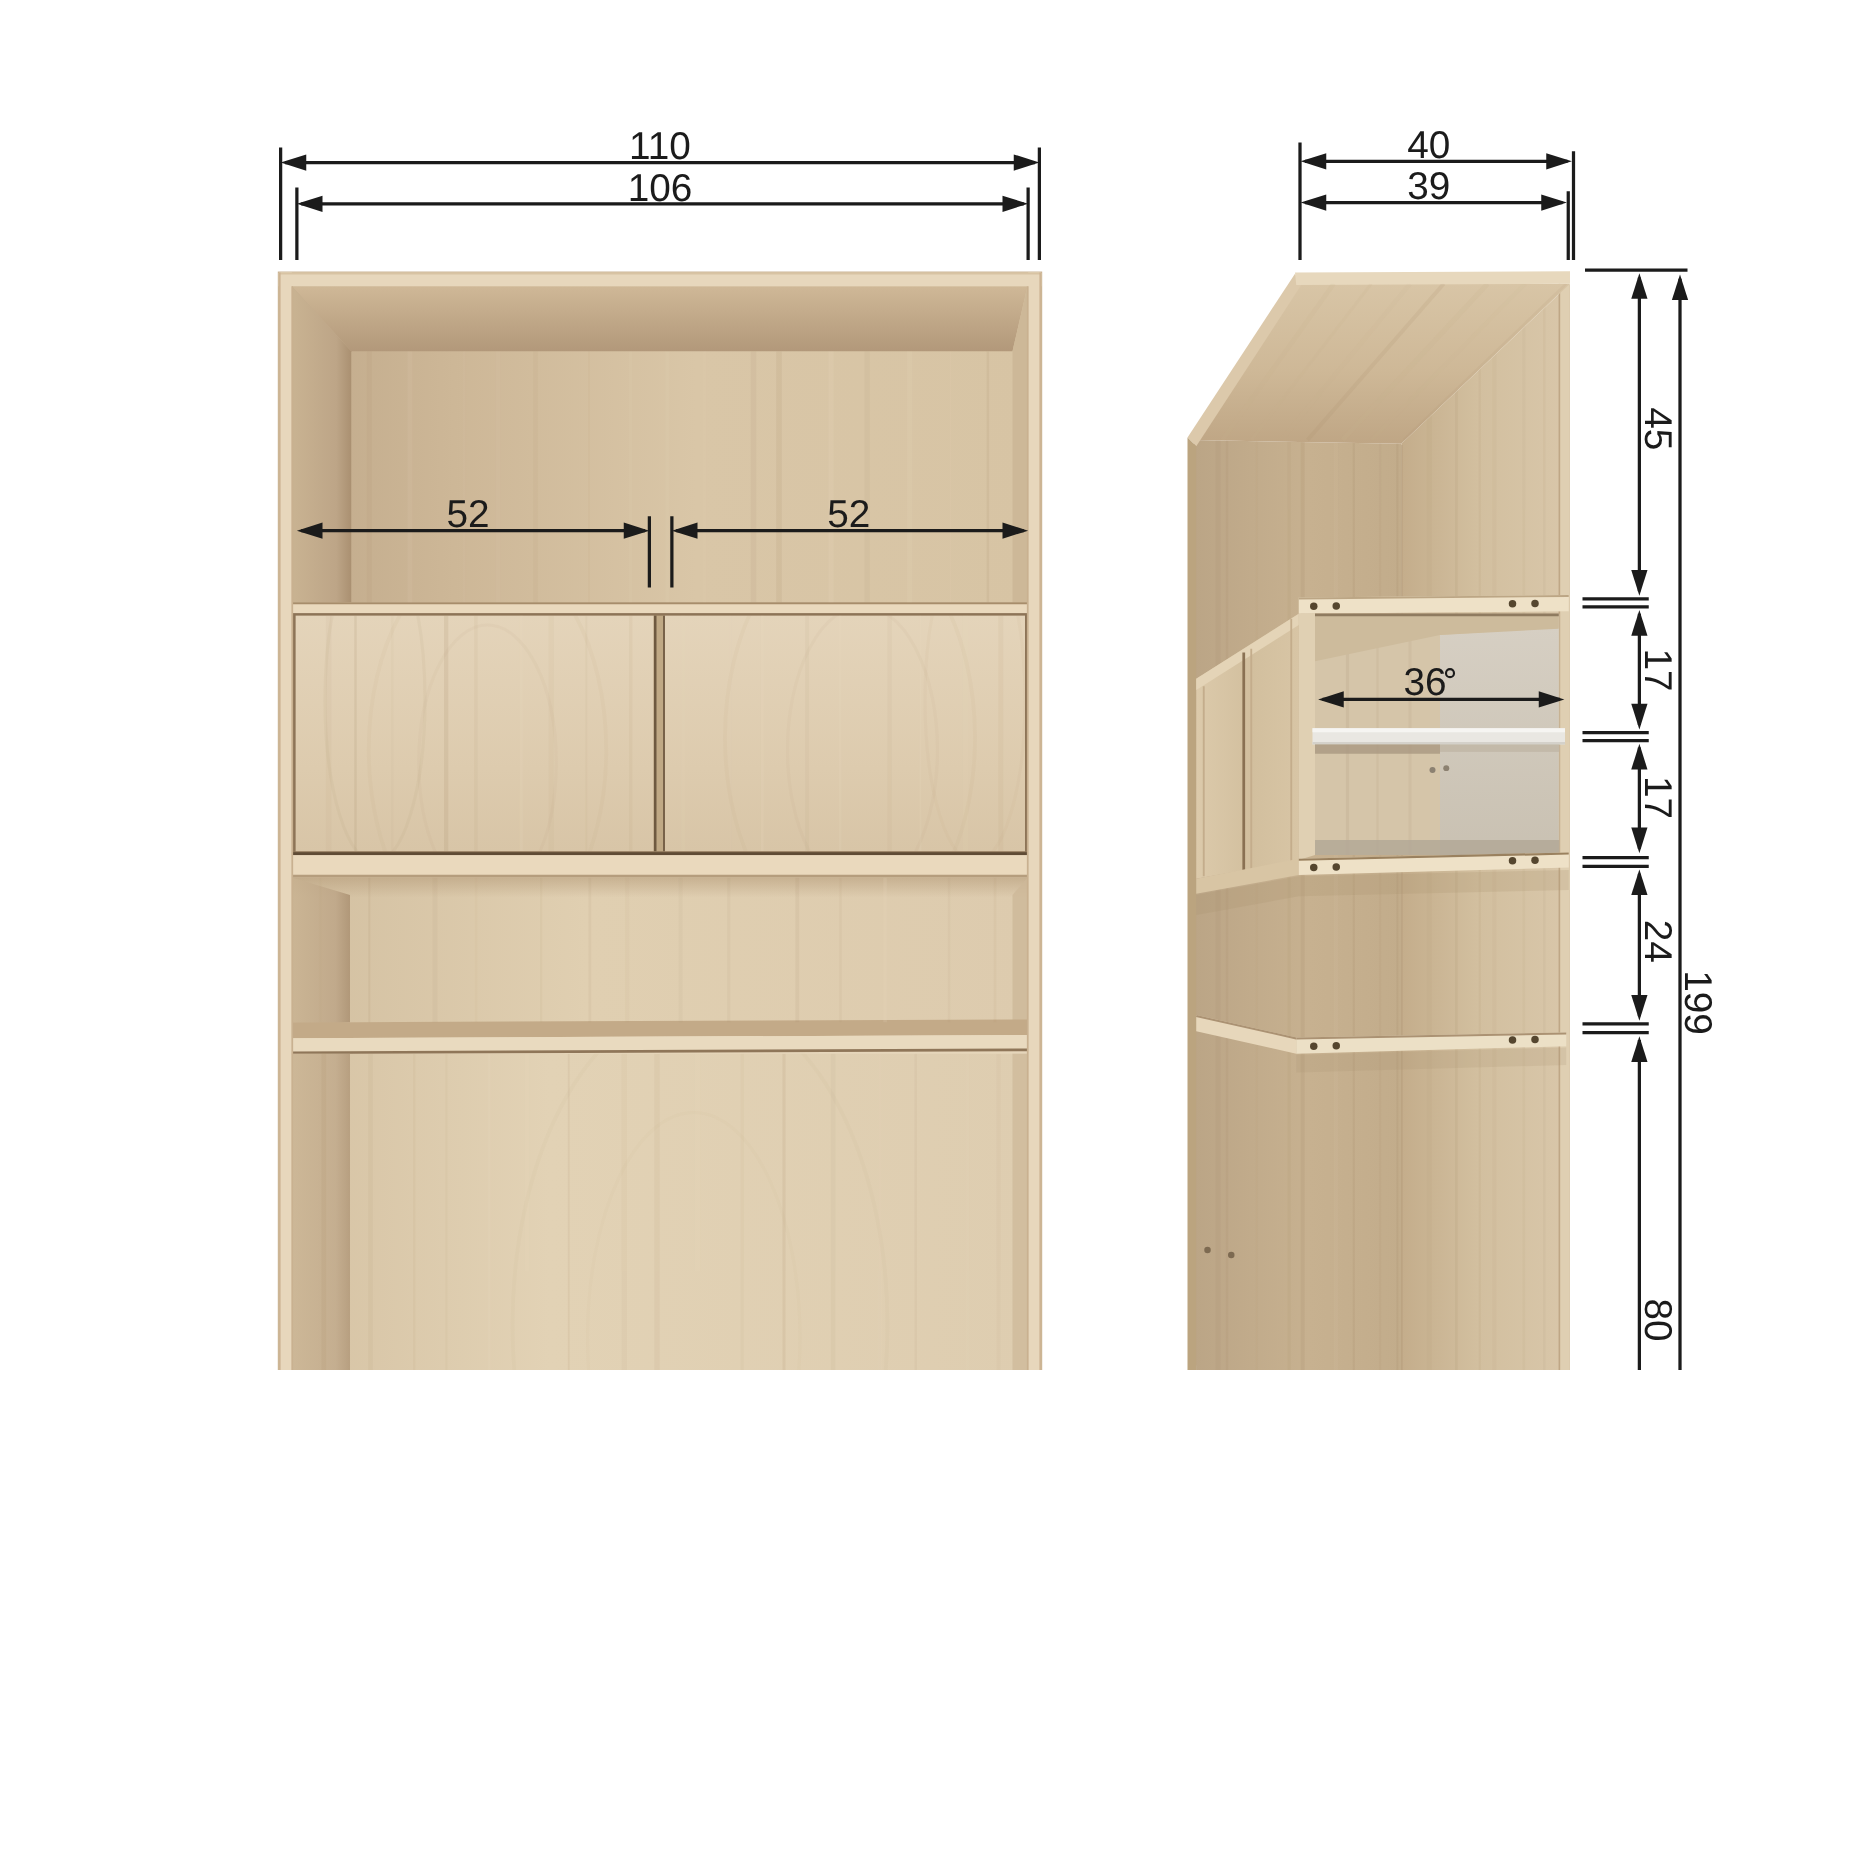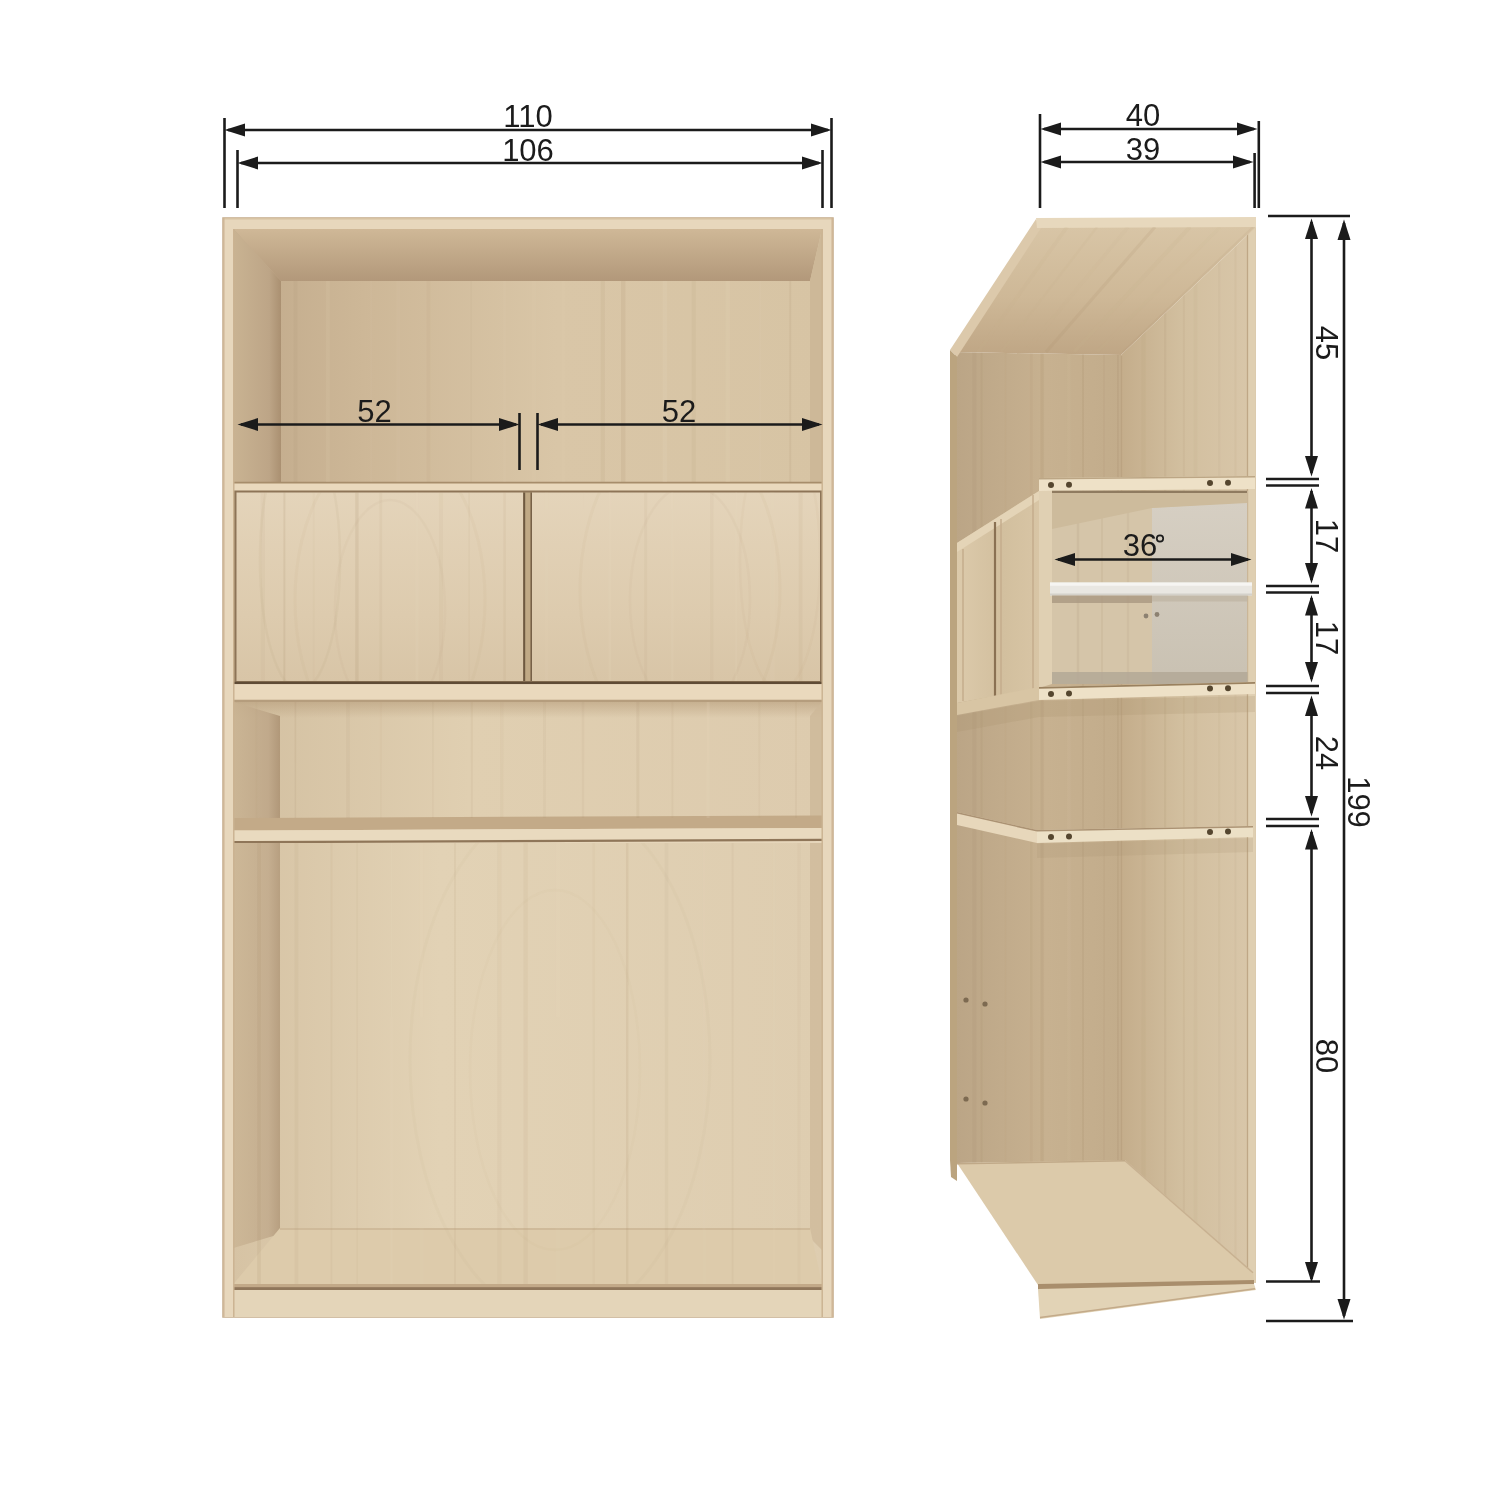--- a/index.html
+++ b/index.html
@@ -1,16 +1,16 @@
 <!DOCTYPE html>
 <html><head>
 <meta charset="utf-8">
 <style>
   html,body{margin:0;padding:0;background:#ffffff;}
-  .page{width:1500px;height:1500px;position:relative;background:#f0abfc;overflow:hidden;}
+  .page{width:1500px;height:1096px;position:relative;background:#f0abfc;overflow:hidden;}
   svg{display:block;}
   text{font-family:"Liberation Sans", sans-serif;fill:#1b1b1b;}
 </style>
 </head>
 <body>
 <div class="page">
 <svg width="1500" height="1500" viewBox="0 0 1500 1500">
 <defs>
   <linearGradient id="gTopBack" x1="0" y1="0" x2="1" y2="0">
     <stop offset="0" stop-color="#c1aa8b"></stop>

